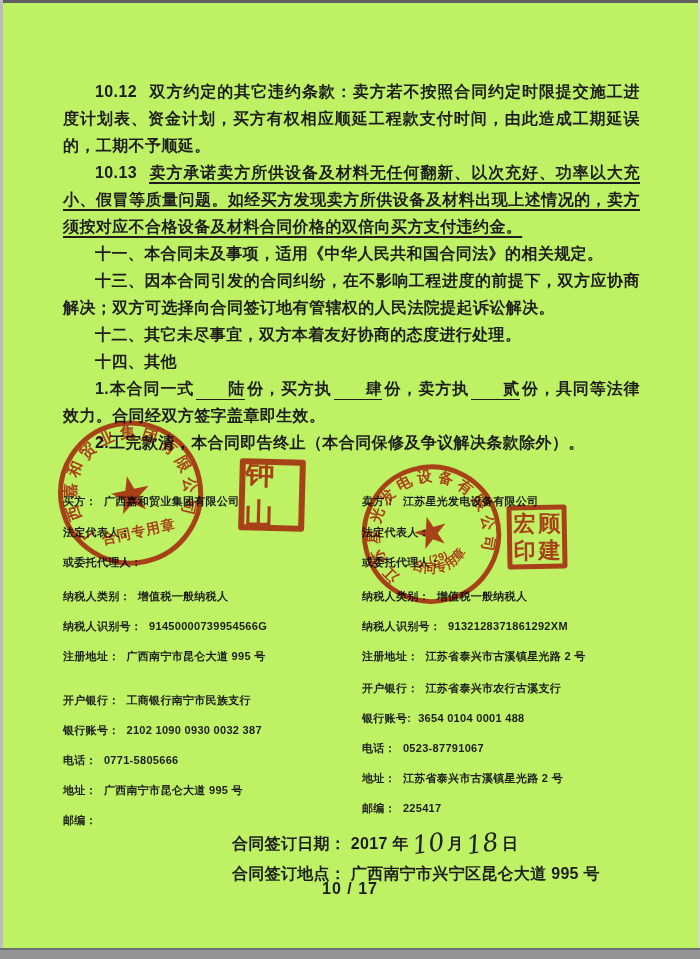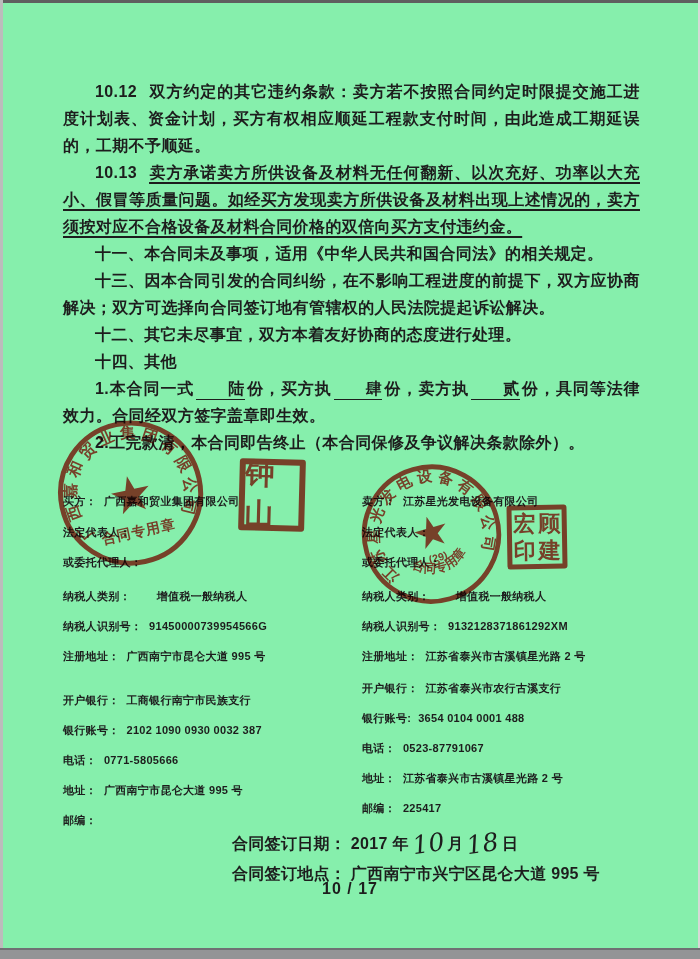--- a/index.html
+++ b/index.html
@@ -1,17 +1,17 @@
 <!DOCTYPE html>
 <html><head>
 <meta charset="utf-8">
 <style>
   html,body{margin:0;padding:0;background:#8e8e8e;}
   .page{
-    position:relative;width:700px;height:959px;background:#86efac;overflow:hidden;
+    position:relative;width:700px;height:959px;background:#bef264;overflow:hidden;
     font-family:"Liberation Sans",sans-serif;color:#1d1d1d;
   }
   
   .edge-top{position:absolute;top:0;left:0;right:0;height:3px;background:#5f5f5f;}
   .edge-left{position:absolute;top:0;left:0;bottom:0;width:3px;background:#bcbcbc;}
   .edge-right{position:absolute;top:0;right:0;bottom:0;width:2px;background:#d8d8d6;}
   .edge-bottom{position:absolute;bottom:0;left:0;right:0;height:9px;background:#939496;border-top:2px solid #6f7073;}
 
   
   .body-text{
@@ -28,21 +28,21 @@
   }
 
   
   .sig-col{position:absolute;top:486px;font-size:11px;font-weight:700;letter-spacing:.3px;}
   .buyer-col{left:63px;width:305px;}
   .seller-col{left:362px;width:288px;}
   .sig-line{display:flex;line-height:30px;}
   .sig-label{white-space:nowrap;}
   .sig-value{margin-left:7px;}
   .gap-a{margin-top:1px;text-align:right;}
-  .gap-b{margin-top:4px;gap:19px;}
+  .gap-b{margin-top:4px;}
   .gap-buyer{margin-top:14px;}
   .gap-seller{margin-top:2px;}
   .wrap-value{width:200px;line-height:24px;margin-top:3px;}
 
   
   .footer{position:absolute;left:232px;top:826px;font-size:16px;font-weight:700;line-height:30px;letter-spacing:.3px;}
   .hw{
     font-family:"DejaVu Serif",serif;font-style:italic;font-weight:400;font-size:25px;
     display:inline-block;transform:rotate(-8deg) translateY(3px);margin:0 3px;
   }

